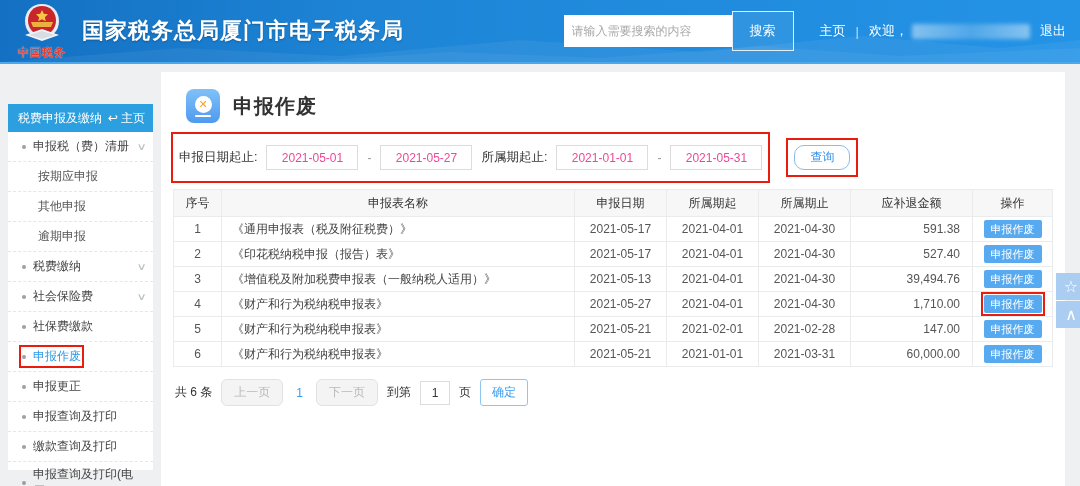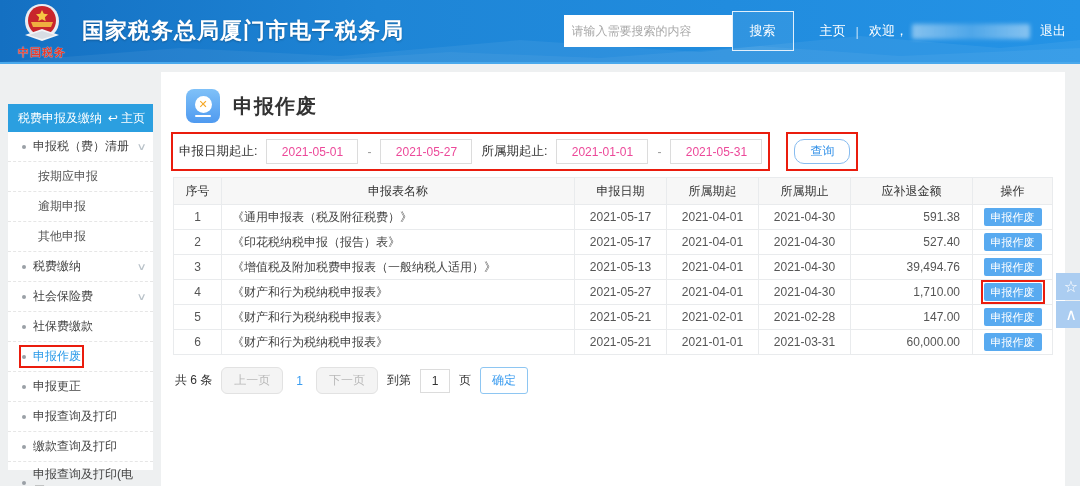--- a/index.html
+++ b/index.html
@@ -50,21 +50,21 @@
   .page-icon{ width:34px; height:34px; border-radius:8px; background:linear-gradient(180deg,#7fc1f8,#4f9af0);
     display:flex; flex-direction:column; align-items:center; justify-content:center; gap:2px; }
   .page-icon .circ{ width:17px; height:17px; border-radius:50%; background:#fff; display:flex; align-items:center; justify-content:center;
     color:#f5a623; font-size:11px; font-weight:bold; line-height:1; }
   .page-icon .bar{ width:16px; height:2px; background:#fff; border-radius:1px; }
   .page-title{ font-size:20px; font-weight:bold; color:#333; letter-spacing:1px; }
   
   .filter-row{ display:flex; align-items:center; margin-left:1px; }
   .annotate{ position:relative; }
   .annotate::after{ content:""; position:absolute; inset:-3px; border:2px solid #ea1c0d; pointer-events:none; z-index:6; }
-  .filter-group{ display:flex; align-items:center; gap:9px; padding:4px 5px; }
+  .filter-group{ display:flex; align-items:center; gap:9px; padding:10px 5px; }
   .filter-label{ font-size:12.5px; color:#333; white-space:nowrap; }
   .date-input{ width:92px; height:25px; border:1px solid #dcdcdc; background:#fff; text-align:center;
     font-size:12px; color:#ec4899; font-family:inherit; }
   .dash-sep{ color:#999; font-size:12px; }
   .query-wrap{ margin-left:22px; padding:4px 5px; }
   .query-btn{ width:56px; height:25px; background:#fff; border:1px solid #87bcf0; color:#2f8fe8;
     font-size:12px; border-radius:10px; cursor:pointer; font-family:inherit; }
   
   table{ width:100%; border-collapse:collapse; margin-top:9px; table-layout:fixed; }
   th{ background:#f7f7f7; font-weight:normal; font-size:12px; color:#333; height:27px;
@@ -141,26 +141,26 @@
         </span>
         <span class="chevron">∨</span>
       </div>
       <div class="menu-item sub">
         <span class="menu-label-wrap">
           <span class="menu-label">按期应申报</span>
         </span>
       </div>
       <div class="menu-item sub">
         <span class="menu-label-wrap">
+          <span class="menu-label">其他申报</span>
+        </span>
+      </div>
+      <div class="menu-item sub">
+        <span class="menu-label-wrap">
           <span class="menu-label">逾期申报</span>
-        </span>
-      </div>
-      <div class="menu-item sub">
-        <span class="menu-label-wrap">
-          <span class="menu-label">其他申报</span>
         </span>
       </div>
       <div class="menu-item">
         <span class="menu-label-wrap">
           <span class="bullet"></span>
           <span class="menu-label">税费缴纳</span>
         </span>
         <span class="chevron">∨</span>
       </div>
       <div class="menu-item">

